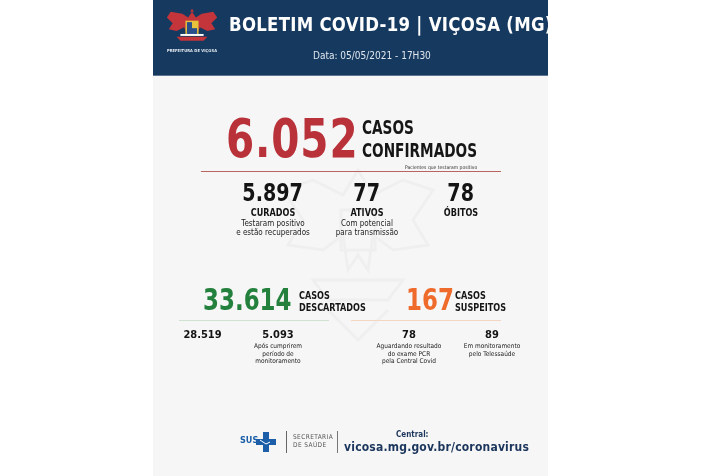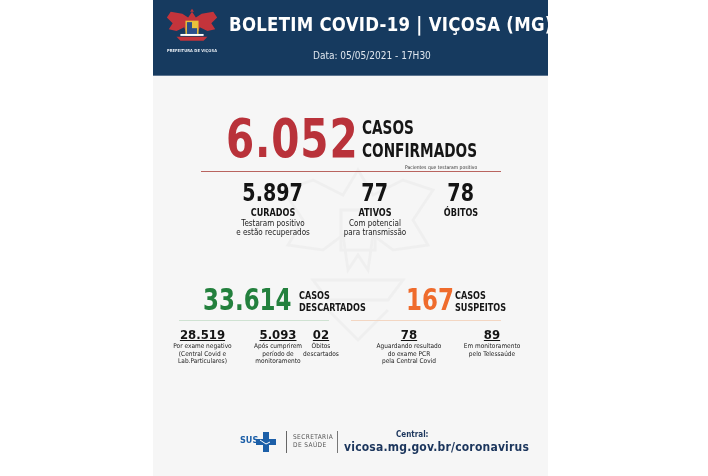--- a/index.html
+++ b/index.html
@@ -48,38 +48,38 @@
     .stat .num {
       font-size: 25px; font-weight: bold; color: #141414; line-height: 26px;
       transform: scaleX(0.85); display: inline-block;
     }
     .stat .lbl {
       font-size: 10px; font-weight: bold; color: #141414; line-height: 12px; margin-top: 1px;
       transform: scaleX(0.9); display: block;
     }
     .stat .desc { font-size: 8px; color: #1c1c1c; line-height: 9px; text-align: center; }
     .st-curados { left: 70px; top: 180px; width: 100px; }
-    .st-ativos { left: 172px; top: 180px; width: 100px; }
+    .st-ativos { left: 164px; top: 180px; width: 100px; }
     .st-obitos { left: 258px; top: 180px; width: 100px; }
 
     .descart-num { left: 50px; top: 285px; font-size: 30px; color: #23803d; }
     .descart-label {
       position: absolute; left: 146px; top: 290px; font-size: 11px; font-weight: bold; color: #161616;
       line-height: 12px; white-space: nowrap; transform: scaleX(0.82); transform-origin: left top;
     }
     .susp-num { left: 253px; top: 285px; font-size: 30px; color: #ef6b2c; }
     .susp-label {
       position: absolute; left: 302px; top: 290px; font-size: 11px; font-weight: bold; color: #161616;
       line-height: 12px; white-space: nowrap; transform: scaleX(0.82); transform-origin: left top;
     }
     .hr-green { position: absolute; left: 26px; top: 320px; width: 150px; height: 1px; background: #cfe2d2; }
     .hr-orange { position: absolute; left: 198px; top: 320px; width: 150px; height: 1px; background: #f3d6c2; }
 
     .sub { position: absolute; text-align: center; }
-    .sub .num { font-size: 13px; font-weight: bold; color: #141414; line-height: 13px; text-decoration: underline; }
+    .sub .num { font-size: 11px; font-weight: bold; color: #141414; line-height: 13px; }
     .sub .desc { font-size: 6.5px; color: #1c1c1c; line-height: 7.5px; margin-top: 2px; }
     .sb-1 { left: 12px; top: 328px; width: 75px; }
     .sb-2 { left: 92px; top: 328px; width: 66px; }
     .sb-3 { left: 140px; top: 328px; width: 56px; }
     .sb-4 { left: 216px; top: 328px; width: 80px; }
     .sb-5 { left: 300px; top: 328px; width: 78px; }
 
     .footer-sus {
       position: absolute; left: 87px; top: 435px; font-size: 9px; font-weight: bold; color: #1c5fa8;
     }
@@ -159,39 +159,27 @@
 
   <div class="big-num susp-num">167</div>
   <div class="susp-label">
     <div>CASOS</div>
     <div>SUSPEITOS</div>
   </div>
   <div class="hr-orange"></div>
 
   <div class="sub sb-1">
     <div class="num">28.519</div>
-    <div class="desc">
-      <div>Por exame negativo</div>
-      <div>(Central Covid e</div>
-      <div>Lab.Particulares)</div>
-    </div>
   </div>
   <div class="sub sb-2">
     <div class="num">5.093</div>
     <div class="desc">
       <div>Após cumprirem</div>
       <div>período de</div>
       <div>monitoramento</div>
-    </div>
-  </div>
-  <div class="sub sb-3">
-    <div class="num">02</div>
-    <div class="desc">
-      <div>Óbitos</div>
-      <div>descartados</div>
     </div>
   </div>
   <div class="sub sb-4">
     <div class="num">78</div>
     <div class="desc">
       <div>Aguardando resultado</div>
       <div>do exame PCR</div>
       <div>pela Central Covid</div>
     </div>
   </div>

